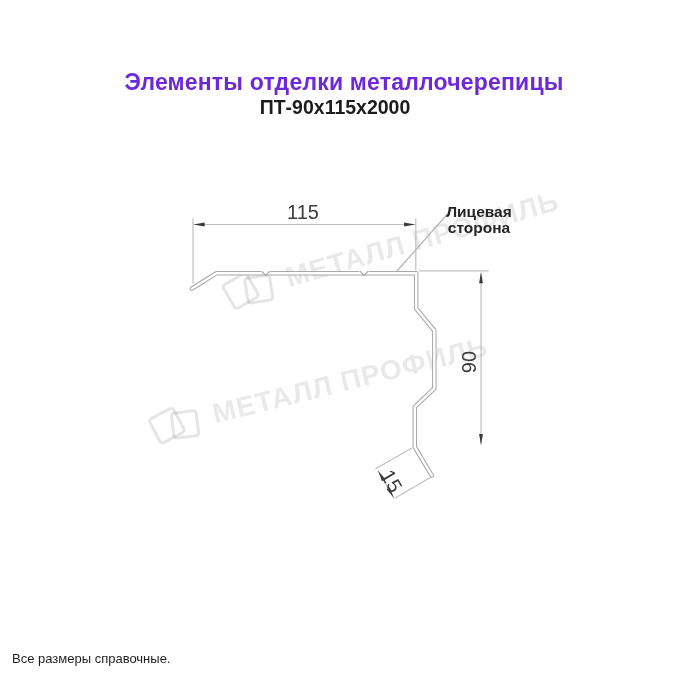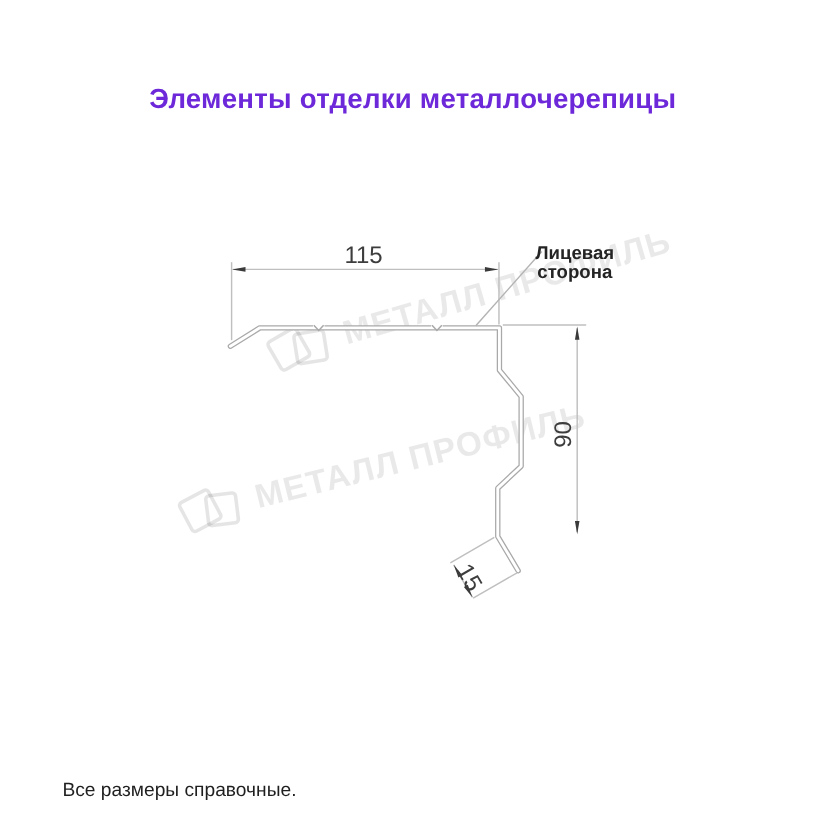--- a/index.html
+++ b/index.html
@@ -12,30 +12,31 @@
   .product-code{font-size:19.5px;font-weight:bold;margin-top:8px;}
   .wm{position:absolute;display:flex;align-items:center;gap:9px;
       color:rgba(0,0,0,0.085);font-weight:bold;font-size:28px;letter-spacing:1px;
       white-space:nowrap;pointer-events:none;}
   .wm-upper{left:222px;top:274px;transform:rotate(-16deg);transform-origin:0 50%;}
   .wm-lower{left:148px;top:408px;transform:rotate(-14deg);transform-origin:0 50%;}
   .drawing{position:absolute;left:0;top:0;}
   .dimtext{font-family:"Liberation Sans",sans-serif;font-size:20px;fill:#3d3d3d;}
   .face-label{position:absolute;left:444px;top:204px;width:70px;text-align:center;
               font-size:15.5px;line-height:15.5px;color:#242424;font-weight:bold;}
-  .footer{position:absolute;left:12px;top:650px;font-size:16px;line-height:17.5px;color:#1f1f1f;margin-left:40px;}
+  .footer{position:absolute;left:12px;top:650px;font-size:13px;line-height:17.5px;color:#1f1f1f;}
 </style>
 </head>
 <body>
 
 <div class="page">
 
   <div class="title">Элементы отделки металлочерепицы</div>
 
   <div class="subtitle-block">
+    <div class="product-code">ПТ-90х115х2000</div>
   </div>
 
   <div class="wm wm-upper">
     <svg width="58" height="46" viewBox="0 0 58 46">
       <g fill="none" stroke="rgba(0,0,0,0.10)" stroke-width="3" stroke-linejoin="round">
         <rect x="6" y="9" width="27" height="27" rx="3" transform="rotate(-14 19 22)"></rect>
         <rect x="25" y="13" width="25" height="25" rx="3" transform="rotate(7 37 26)"></rect>
       </g>
     </svg>
     <span>МЕТАЛЛ ПРОФИЛЬ</span>

